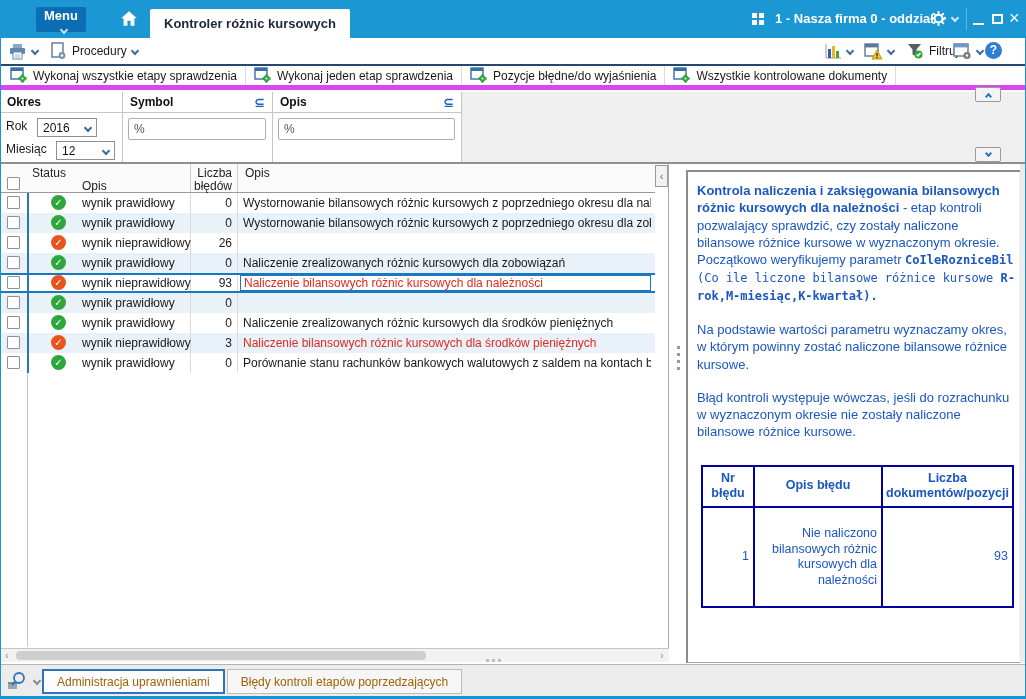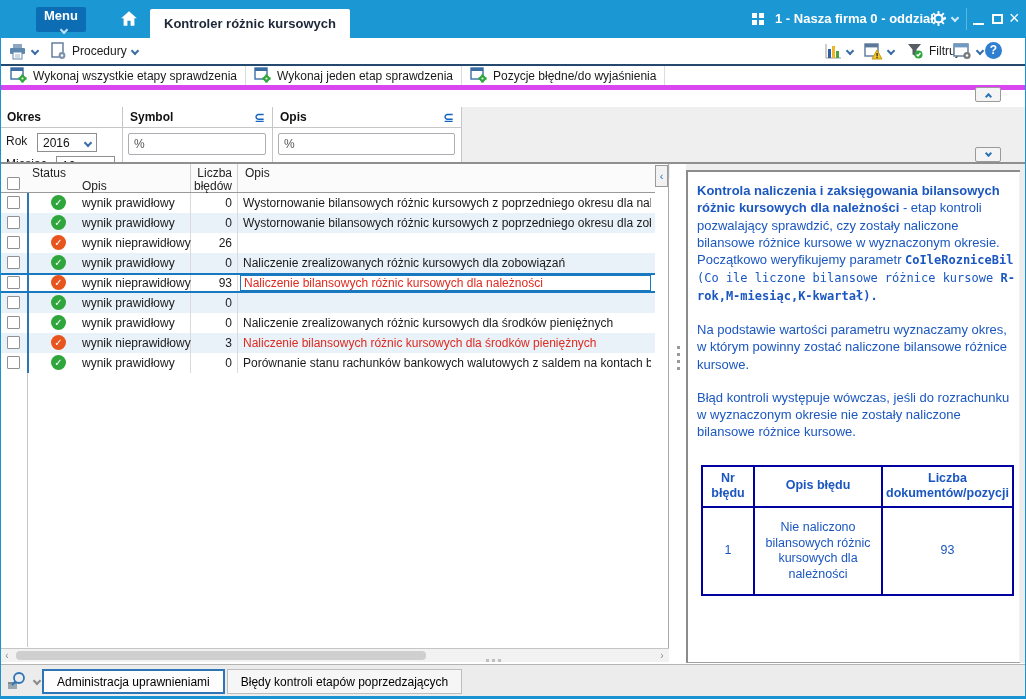--- a/index.html
+++ b/index.html
@@ -37,21 +37,21 @@
   .help-circ{position:absolute;left:985px;top:4px;width:17px;height:17px;border-radius:50%;background:#2f7fd1;color:#fff;
              font-weight:bold;font-size:12px;text-align:center;line-height:17px;cursor:pointer;}
 
   
   .toolbar2{position:absolute;left:0;top:66px;width:1026px;height:24px;background:#fff;border-bottom:5px solid #d946ef;
             display:flex;align-items:stretch;padding-left:2px;}
   .act-btn{display:flex;align-items:center;gap:5px;padding:0 8px;border:none;background:transparent;
            border-right:1px solid #dcdcdc;font-family:inherit;font-size:12px;color:#1a1a1a;cursor:pointer;white-space:nowrap;}
 
   
-  .filter-panel{position:absolute;left:0;top:107px;width:1026px;height:71px;background:#efefef;}
+  .filter-panel{position:absolute;left:0;top:92px;width:1026px;height:71px;background:#efefef;}
   .fcol{position:absolute;top:0;height:71px;background:#fff;border-right:1px solid #c6c6c6;}
   .fcol-okres{left:0;width:123px;}
   .fcol-symbol{left:123px;width:150px;}
   .fcol-opis{left:273px;width:189px;}
   .fhead{height:21px;border-bottom:1px solid #c6c6c6;display:flex;align-items:center;padding:0 7px;
          font-weight:bold;font-size:12px;color:#111;}
   .fhead .subset{margin-left:auto;color:#1565c0;font-weight:bold;font-size:13px;font-family:"DejaVu Sans",sans-serif;}
   .ok-row{position:absolute;left:0;display:flex;align-items:center;font-size:12px;}
   .fselect{border:1px solid #8f8f8f;background:#fff;height:19px;display:flex;align-items:center;
            padding:0 5px;font-size:12px;color:#111;cursor:pointer;}
@@ -123,32 +123,32 @@
   .detail-content p{margin:0 0 16px;}
   .detail-content b{font-weight:bold;}
   .code{font-family:"DejaVu Sans Mono",monospace;font-size:12px;}
   .code.b{font-weight:bold;}
   .results{margin-top:32px !important;}
   .red{color:#e42217;}
   table.err-tbl{border-collapse:collapse;margin-top:24px;margin-left:4px;border:2px solid #0101a1;}
   table.err-tbl th,table.err-tbl td{border:2px solid #0101a1;text-align:center;color:#1b57c0;
        font-size:12.5px;padding:4px 3px;line-height:1.25;}
   table.err-tbl th{font-weight:bold;}
-  table.err-tbl td{padding:12px 4px;}
+  table.err-tbl td{padding:18px 4px;text-align:right;}
   .pscroll{position:absolute;top:1px;right:1px;bottom:1px;width:18px;background:#f2f2f2;}
   .pscroll .chv{position:absolute;left:5px;color:#9a9a9a;margin:0;}
   .pscroll .s-up{top:9px;transform:rotate(-135deg);}
   .pscroll .s-down{bottom:9px;transform:rotate(45deg);}
   .right-gutter{position:absolute;left:1020px;top:164px;width:6px;height:499px;background:#ececec;}
 
   
   .bottom-bar{position:absolute;left:0;top:664px;width:1026px;height:32px;background:#ececec;border-top:1px solid #b4b4b4;}
   .zoombox{position:absolute;left:7px;top:6px;display:flex;align-items:center;color:#8a8a8a;cursor:pointer;}
   .btabs{position:absolute;left:42px;top:4px;display:flex;}
-  .btab{height:25px;display:flex;align-items:center;padding:0 13px;font-size:12px;color:#000000;background:#f6f6f6;
+  .btab{height:25px;display:flex;align-items:center;padding:0 13px;font-size:12px;color:#a16207;background:#f6f6f6;
         border:1px solid #bdbdbd;margin-right:2px;cursor:pointer;white-space:nowrap;}
   .btab.active{background:#fdfdfd;border:2px solid #2e75b6;}
   .bottom-strip{position:absolute;left:0;top:696px;width:1026px;height:3px;background:#1993d1;}
   .edge{position:absolute;top:38px;width:1px;height:658px;background:#1993d1;}
   .edge.l{left:0;} .edge.r{right:0;}
 </style>
 </head>
 <body>
 
 <div class="window">
@@ -289,20 +289,35 @@
           <g fill="#2fa63c">
             <rect x="11.2" y="7.5" width="2.6" height="2.6"></rect>
             <rect x="11.2" y="13" width="2.6" height="2.6"></rect>
             <rect x="8.5" y="10.2" width="2.6" height="2.6"></rect>
             <rect x="14" y="10.2" width="2.6" height="2.6"></rect>
             <circle cx="12.5" cy="11.5" r="3.1"></circle>
           </g>
           <circle cx="12.5" cy="11.5" r="1.1" fill="#eaf6ea"></circle>
         </svg>
       <span class="ab-label">Pozycje błędne/do wyjaśnienia</span>
+    </button>
+      <button class="act-btn">
+      <svg width="18" height="17" viewBox="0 0 18 17">
+          <rect x="1" y="1" width="12" height="11" fill="#fff" stroke="#3a6ea5" stroke-width="1.4"></rect>
+          <rect x="1" y="1" width="12" height="3" fill="#3a6ea5"></rect>
+          <g fill="#2fa63c">
+            <rect x="11.2" y="7.5" width="2.6" height="2.6"></rect>
+            <rect x="11.2" y="13" width="2.6" height="2.6"></rect>
+            <rect x="8.5" y="10.2" width="2.6" height="2.6"></rect>
+            <rect x="14" y="10.2" width="2.6" height="2.6"></rect>
+            <circle cx="12.5" cy="11.5" r="3.1"></circle>
+          </g>
+          <circle cx="12.5" cy="11.5" r="1.1" fill="#eaf6ea"></circle>
+        </svg>
+      <span class="ab-label">Wszystkie kontrolowane dokumenty</span>
     </button>
     </div>
 
   <div class="filter-panel">
     <div class="fcol fcol-okres">
       <div class="fhead">
           <span>Okres</span>
         </div>
       <div class="ok-row" style="top:27px;left:6px;">
         <span>Rok</span>

